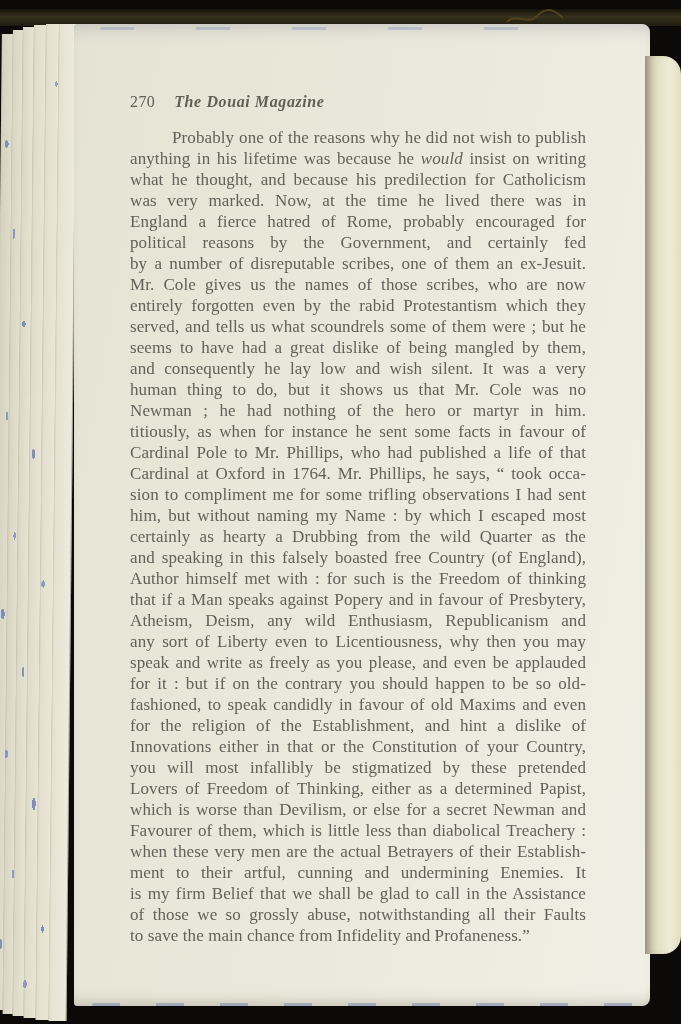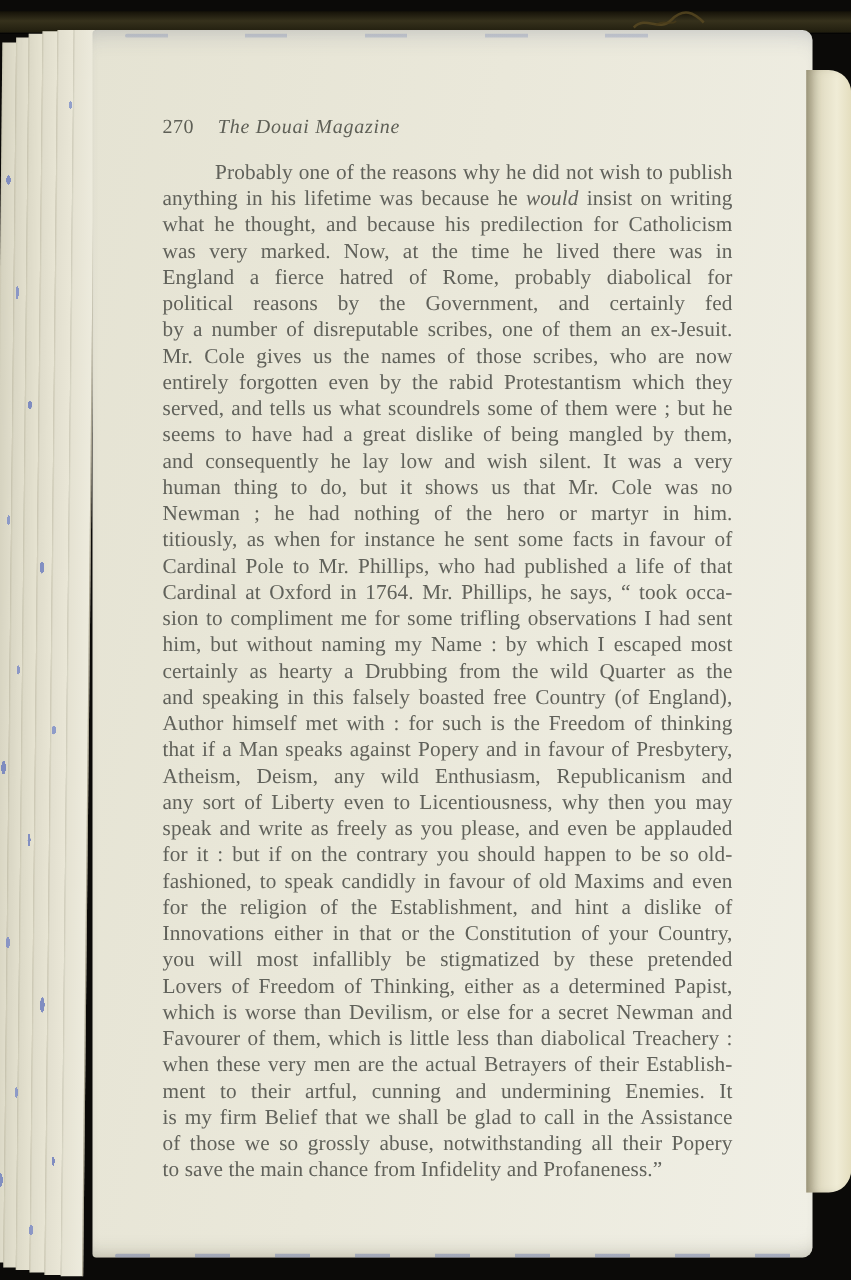--- a/index.html
+++ b/index.html
@@ -73,21 +73,21 @@
     background:repeating-linear-gradient(to right,rgba(80,100,170,.6) 0 28px,transparent 28px 64px);
   }
   .thread{position:absolute;left:505px;top:6px;}
 
   
   .header{
     position:absolute;left:130px;top:93px;width:455px;
     display:flex;align-items:baseline;gap:19px;
     color:#5e5f56;font-size:16px;letter-spacing:.4px;
   }
-  .running-title{font-style:italic;letter-spacing:.6px;}
+  .running-title{font-style:italic;letter-spacing:.6px;font-weight:bold;}
   .text-block{
     position:absolute;left:130px;top:127px;width:456px;
     color:#60615a;font-size:17px;line-height:21px;letter-spacing:.1px;
   }
   .line{text-align:justify;text-align-last:justify;}
   .line:last-child{text-align-last:left;}
   .line.indent{text-indent:42px;}
   .line i{font-style:italic;}
 </style>
 </head>
@@ -124,21 +124,21 @@
   <div class="header">
     <span class="page-number">270</span>
     <span class="running-title">The Douai Magazine</span>
   </div>
 
   <div class="text-block" id="text-block">
       <div class="line indent">Probably one of the reasons why he did not wish to publish</div>
       <div class="line">anything in his lifetime was because he <i>would</i> insist on writing</div>
       <div class="line">what he thought, and because his predilection for Catholicism</div>
       <div class="line">was very marked.  Now, at the time he lived there was in</div>
-      <div class="line">England a fierce hatred of Rome, probably diabolical for</div>
+      <div class="line">England a fierce hatred of Rome, probably encouraged for</div>
       <div class="line">political reasons by the Government, and certainly fed</div>
       <div class="line">by a number of disreputable scribes, one of them an ex-Jesuit.</div>
       <div class="line">Mr. Cole gives us the names of those scribes, who are now</div>
       <div class="line">entirely forgotten even by the rabid Protestantism which they</div>
       <div class="line">served, and tells us what scoundrels some of them were ; but he</div>
       <div class="line">seems to have had a great dislike of being mangled by them,</div>
       <div class="line">and consequently he lay low and wish silent.  It was a very</div>
       <div class="line">human thing to do, but it shows us that Mr. Cole was no</div>
       <div class="line">Newman ;  he had nothing of the hero or martyr in him.</div>
       <div class="line">titiously, as when for instance he sent some facts in favour of</div>
@@ -157,17 +157,17 @@
       <div class="line">fashioned, to speak candidly in favour of old Maxims and even</div>
       <div class="line">for the religion of the Establishment, and hint a dislike of</div>
       <div class="line">Innovations either in that or the Constitution of your Country,</div>
       <div class="line">you will most infallibly be stigmatized by these pretended</div>
       <div class="line">Lovers of Freedom of Thinking, either as a determined Papist,</div>
       <div class="line">which is worse than Devilism, or else for a secret Newman and</div>
       <div class="line">Favourer of them, which is little less than diabolical Treachery :</div>
       <div class="line">when these very men are the actual Betrayers of their Establish-</div>
       <div class="line">ment to their artful, cunning and undermining Enemies.  It</div>
       <div class="line">is my firm Belief that we shall be glad to call in the Assistance</div>
-      <div class="line">of those we so grossly abuse, notwithstanding all their Popery</div>
+      <div class="line">of those we so grossly abuse, notwithstanding all their Faults</div>
       <div class="line">to save the main chance from Infidelity and Profaneness.”</div>
     </div>
 
 </div>
 
 </body></html>

